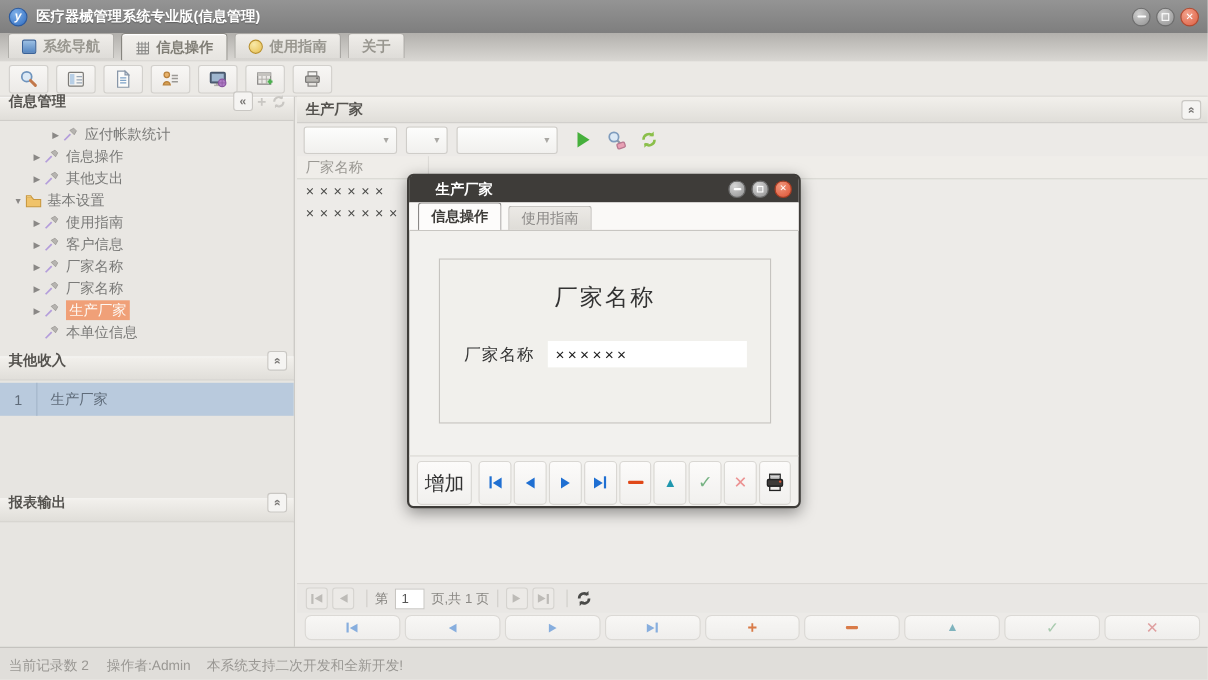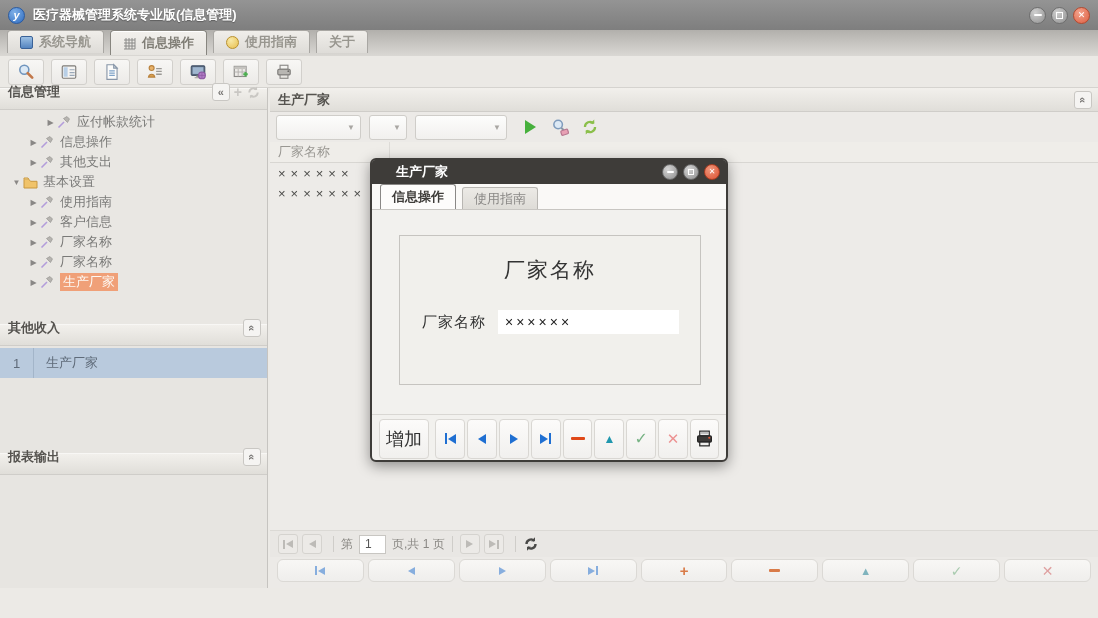--- a/index.html
+++ b/index.html
@@ -345,20 +345,30 @@
         <div class="titem" style="padding-left:27px;">
           <span class="arrow">▶</span>
           <span class="tico">
               <svg width="14" height="14" viewBox="0 0 14 14">
                 <path d="M1.5 12.5 7 7" stroke="#b39ddb" stroke-width="1.6"></path>
                 <path d="M6.5 3.5l3.5-2 2.5 2.5-2 3.5z" fill="#b6b4b0" stroke="#8f8d89" stroke-width=".6"></path>
               </svg>
             </span>
           <span class="lbl sel">生产厂家</span>
         </div>
+        <div class="titem" style="padding-left:27px;">
+          <span class="arrow"></span>
+          <span class="tico">
+              <svg width="14" height="14" viewBox="0 0 14 14">
+                <path d="M1.5 12.5 7 7" stroke="#b39ddb" stroke-width="1.6"></path>
+                <path d="M6.5 3.5l3.5-2 2.5 2.5-2 3.5z" fill="#b6b4b0" stroke="#8f8d89" stroke-width=".6"></path>
+              </svg>
+            </span>
+          <span class="lbl">本单位信息</span>
+        </div>
       </div>
 
       <div class="phdr" style="top:236px;">
         <span class="ptitle">其他收入</span>
         <span class="pbtns">
           <span class="sqbtn">
               <span class="chev-up">«</span>
             </span>
         </span>
       </div>
@@ -489,20 +499,25 @@
         <span class="bbtn">
             <span class="greench">✓</span>
           </span>
         <span class="bbtn">
             <span class="redch">✕</span>
           </span>
       </div>
     </div>
   </div>
 
+  <div class="statusbar">
+    <span style="left:8px;">当前记录数 2</span>
+    <span style="left:97px;">操作者:Admin</span>
+    <span style="left:188px;">本系统支持二次开发和全新开发!</span>
+  </div>
 
   <div class="dialog">
     <div class="dtitlebar">
       <span class="dtitle">生产厂家</span>
       <div class="dctrls">
         <span class="dwbtn">
             <i class="minbar" style="width:7px;"></i>
           </span>
         <span class="dwbtn">
             <i class="maxsq" style="width:6px;height:6px;"></i>

